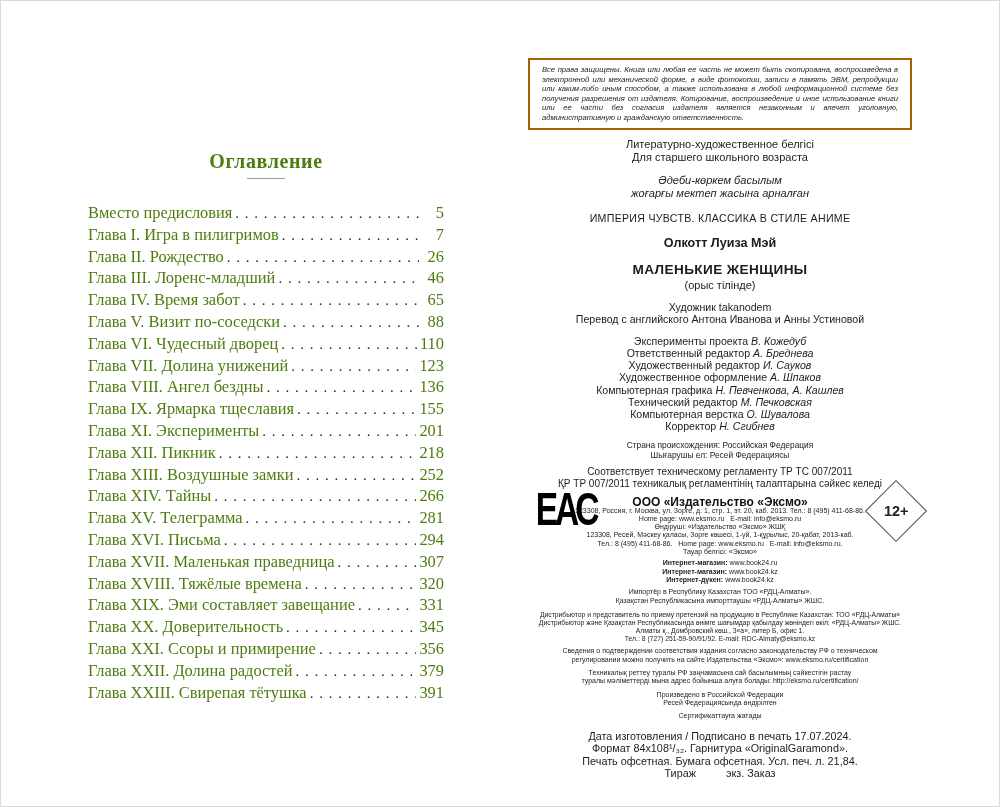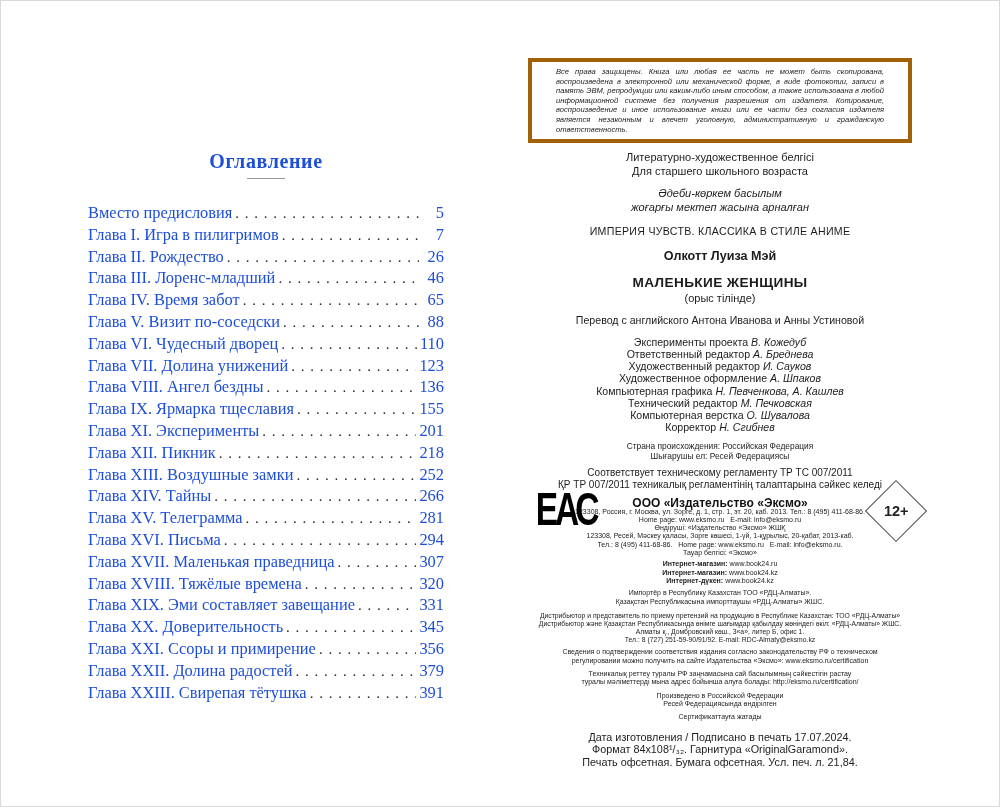--- a/index.html
+++ b/index.html
@@ -4,21 +4,21 @@
 <style>
   html,body{margin:0;padding:0;}
   body{
     width:1000px;height:807px;position:relative;background:#ffffff;
     font-family:"Liberation Sans",sans-serif;color:#1c1c1c;overflow:hidden;
     box-shadow:inset 0 0 0 1px #d9d9d9;
   }
   
   .toc-page{
     position:absolute;left:88px;top:150px;width:356px;
-    font-family:"Liberation Serif",serif;color:#1d4ed8;
+    font-family:"Liberation Serif",serif;color:#4d7c0f;
   }
   .toc-title{
     margin:0;text-align:center;font-size:20px;font-weight:bold;
     letter-spacing:.6px;font-family:"Liberation Serif",serif;
   }
   .toc-rule{width:38px;height:1px;background:#9a9a9a;margin:5px auto 0;}
   .toc-list{list-style:none;margin:24px 0 0;padding:0;}
   .toc-row{
     display:flex;align-items:baseline;height:21.8px;
     font-size:16.4px;white-space:nowrap;
@@ -29,21 +29,21 @@
     letter-spacing:1px;font-size:15px;
   }
   .toc-dots::after{content:". . . . . . . . . . . . . . . . . . . . . . . . . . . . . . . . . . . . . . . . . . . . . . . . . . . .";}
   .toc-pagenum{flex:none;min-width:22px;text-align:right;}
 
   
   .imprint-page{
     position:absolute;left:520px;top:58px;width:400px;text-align:center;
   }
   .law-box{
-    margin:0 8px;border:4px solid #a16207;padding:5px 24px;
+    margin:0 8px;border:2px solid #a16207;padding:5px 12px;
     font-style:italic;font-size:7.6px;line-height:9.6px;text-align:justify;
     color:#222;
   }
   .edition{margin-top:8px;font-size:11px;line-height:13.5px;}
   .edition-kz{margin-top:9px;font-size:11px;line-height:13.5px;font-style:italic;}
   .series{margin-top:11px;font-size:10.6px;letter-spacing:.3px;}
   .author{margin-top:12px;font-size:12.6px;font-weight:bold;}
   .book-title{margin-top:12px;font-size:13.6px;font-weight:bold;letter-spacing:.4px;}
   .title-note{margin-top:2px;font-size:11px;}
   .artist{margin-top:10px;font-size:10.6px;line-height:12.6px;}
@@ -216,20 +216,21 @@
     <div>жоғарғы мектеп жасына арналған</div>
   </div>
 
   <div class="series">ИМПЕРИЯ ЧУВСТВ. КЛАССИКА В СТИЛЕ АНИМЕ</div>
   <div class="author">Олкотт Луиза Мэй</div>
 
   <div class="book-title">МАЛЕНЬКИЕ ЖЕНЩИНЫ</div>
   <div class="title-note">(орыс тілінде)</div>
 
   <div class="artist">
+    <div>Художник takanodem</div>
     <div>Перевод с английского Антона Иванова и Анны Устиновой</div>
   </div>
 
   <div class="credits">
     <div><span>Эксперименты проекта</span> <span class="credit-name">В. Кожедуб</span></div>
     <div><span>Ответственный редактор</span> <span class="credit-name">А. Бреднева</span></div>
     <div><span>Художественный редактор</span> <span class="credit-name">И. Сауков</span></div>
     <div><span>Художественное оформление</span> <span class="credit-name">А. Шпаков</span></div>
     <div><span>Компьютерная графика</span> <span class="credit-name">Н. Певченкова, А. Кашлев</span></div>
     <div><span>Технический редактор</span> <span class="credit-name">М. Печковская</span></div>
@@ -289,19 +290,23 @@
     <div>Произведено в Российской Федерации</div>
     <div>Ресей Федерациясында өндірілген</div>
   </div>
 
   <div class="cert-note">Сертификаттауға жатады</div>
 
   <div class="bottom">
     <div>Дата изготовления / Подписано в печать 17.07.2024.</div>
     <div>Формат 84x108¹/₃₂. Гарнитура «OriginalGaramond».</div>
     <div>Печать офсетная. Бумага офсетная. Усл. печ. л. 21,84.</div>
+    <div class="tirage">
+      <span>Тираж</span>
+      <span>экз. Заказ</span>
+    </div>
   </div>
 </section>
 
 <div class="eac">ЕАС</div>
 <div class="age-badge">
   <span>12+</span>
 </div>
 
 </body></html>

